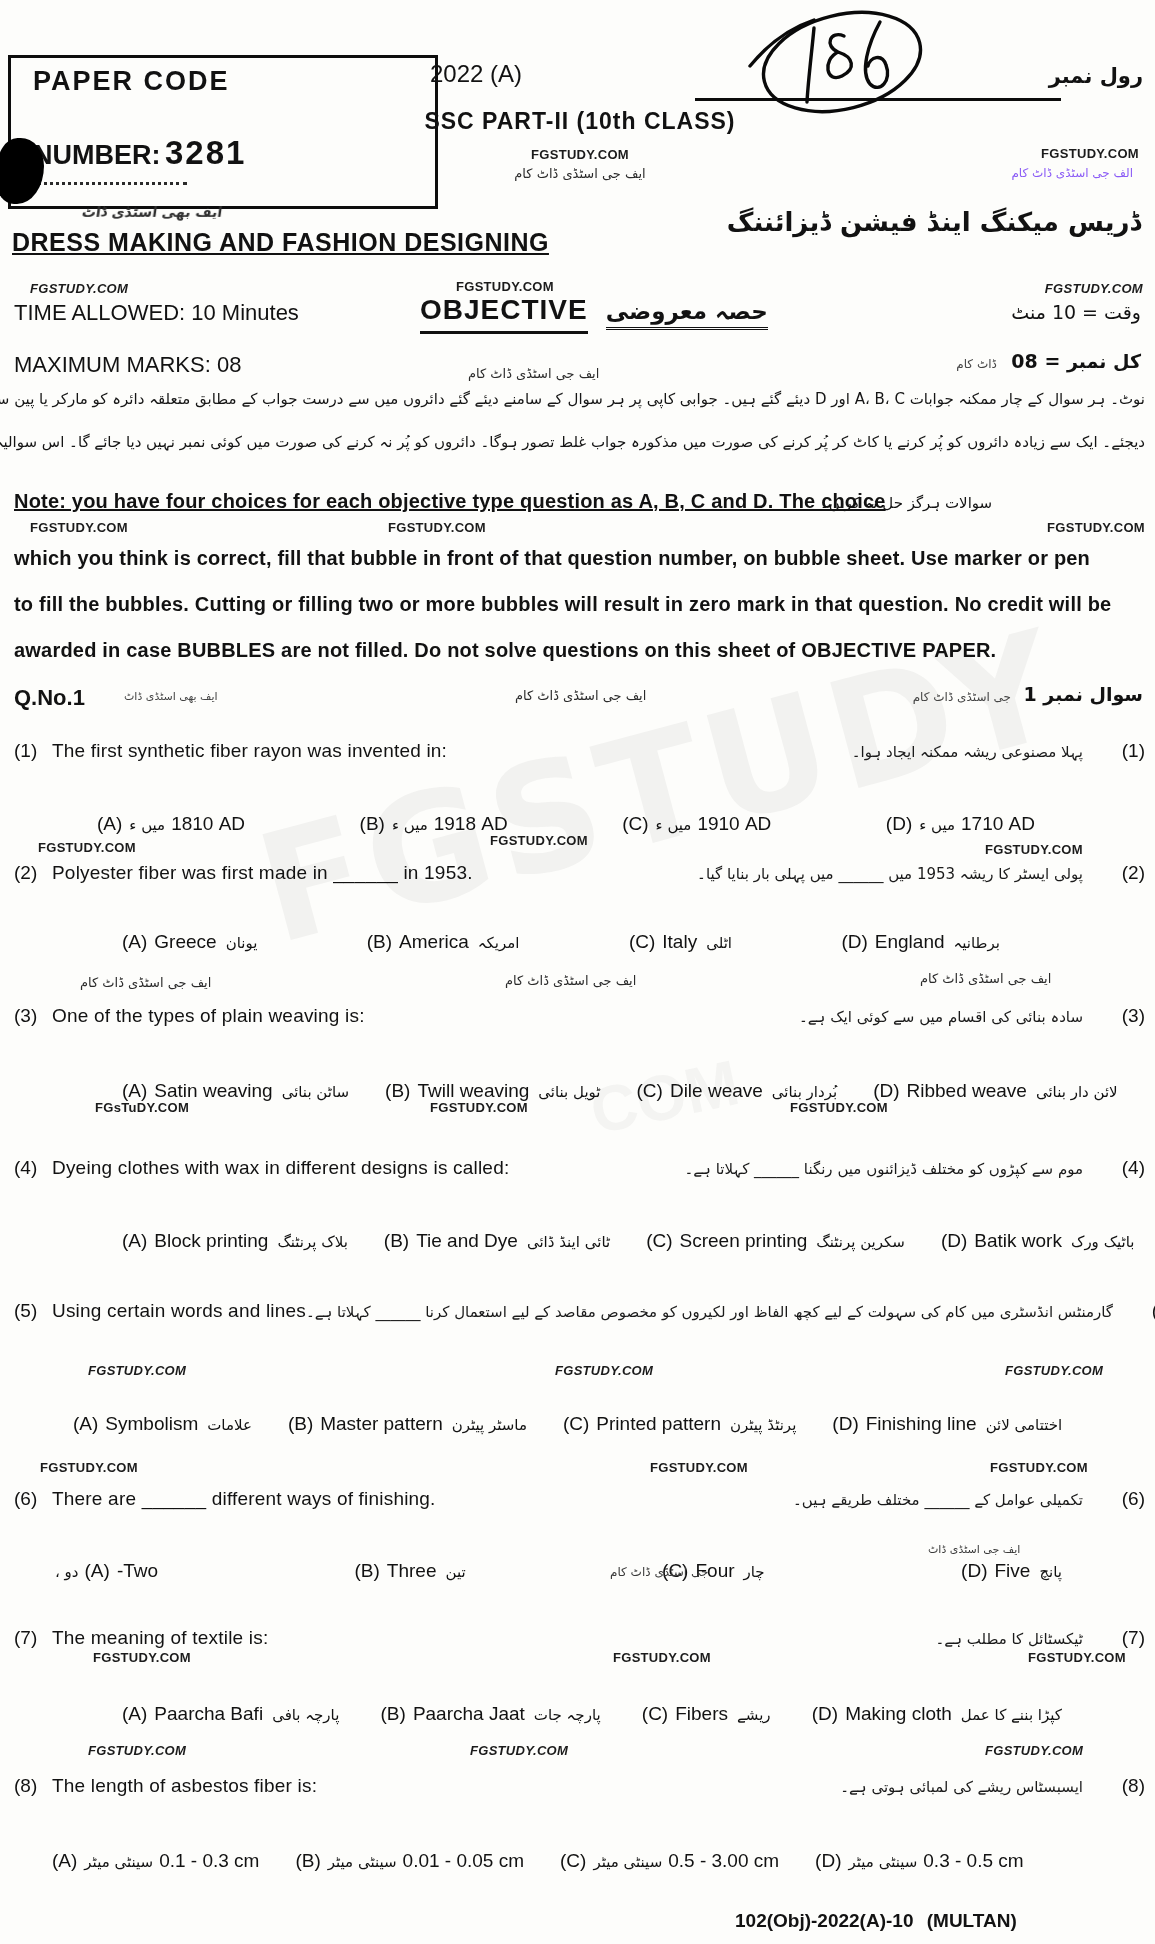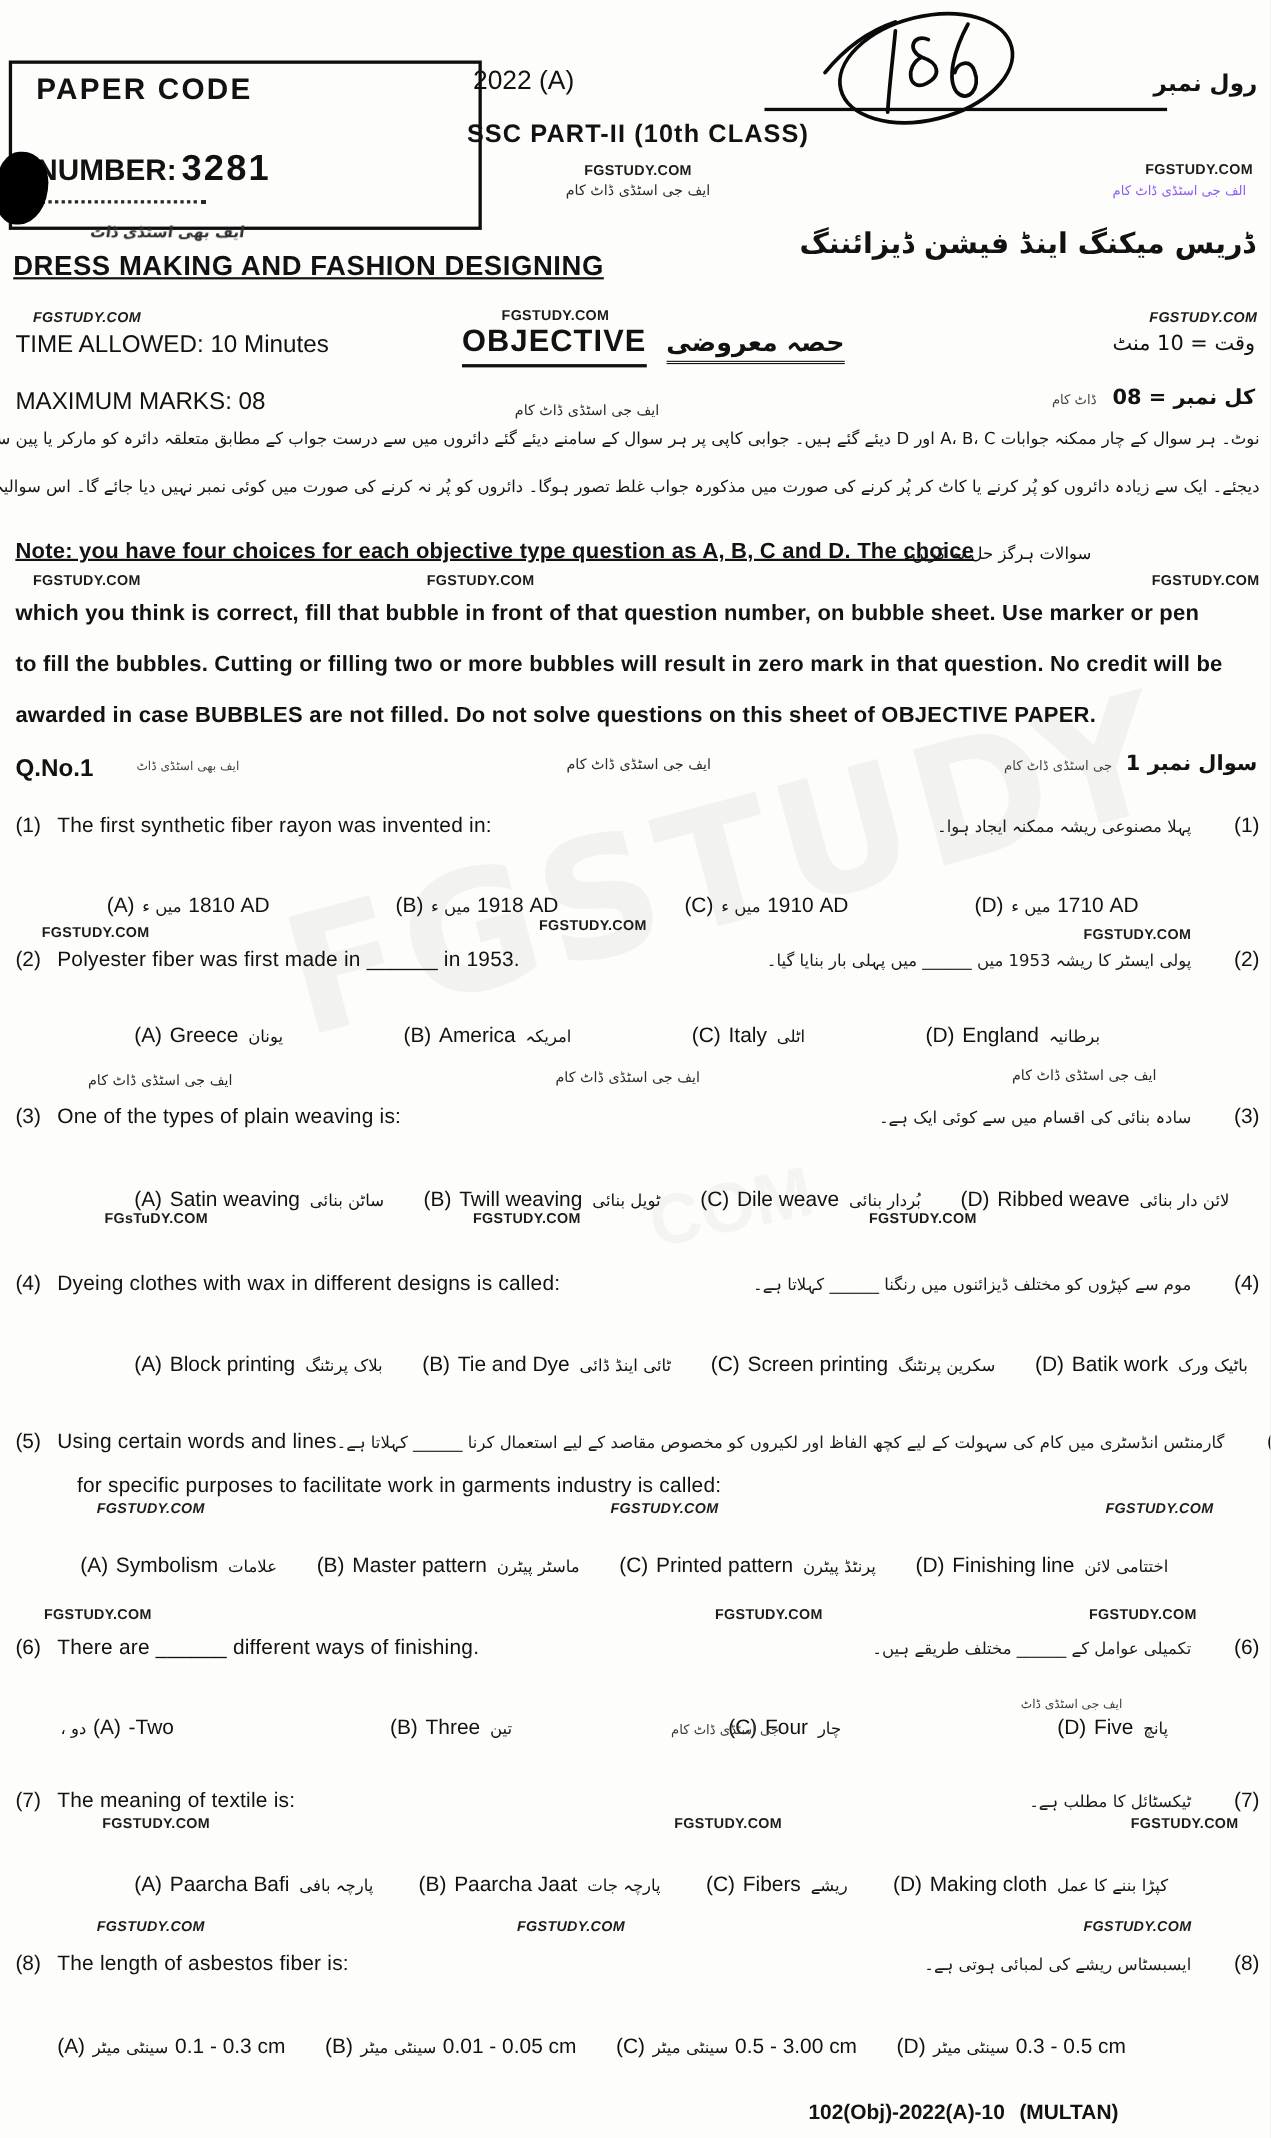--- a/index.html
+++ b/index.html
@@ -177,21 +177,20 @@
     <span class="opt"><span class="olet">(D)</span><span class="oen">Batik work</span><span class="opost ur" dir="rtl">باٹیک ورک</span></span>
   </div>
 
   <div class="abs qrow" style="top:1300px;">
     <span class="qn">(5)</span>
     <span class="qen">Using certain words and lines</span>
     <span class="sp"></span>
     <span class="qur ur" dir="rtl">گارمنٹس انڈسٹری میں کام کی سہولت کے لیے کچھ الفاظ اور لکیروں کو مخصوص مقاصد کے لیے استعمال کرنا ______ کہلاتا ہے۔</span>
     <span class="qnr">(5)</span>
   </div>
-  <div class="abs qen" style="left:70px;top:1340px;">for specific purposes to facilitate work in garments industry is called:</div>
   <div class="abs fg i" style="left:88px;top:1363px;">FGSTUDY.COM</div>
   <div class="abs fg i" style="left:555px;top:1363px;">FGSTUDY.COM</div>
   <div class="abs fg i" style="left:1005px;top:1363px;">FGSTUDY.COM</div>
   <div class="abs optrow" style="top:1413px;left:73px;width:989px;">
     <span class="opt"><span class="olet">(A)</span><span class="oen">Symbolism</span><span class="opost ur" dir="rtl">علامات</span></span>
     <span class="opt"><span class="olet">(B)</span><span class="oen">Master pattern</span><span class="opost ur" dir="rtl">ماسٹر پیٹرن</span></span>
     <span class="opt"><span class="olet">(C)</span><span class="oen">Printed pattern</span><span class="opost ur" dir="rtl">پرنٹڈ پیٹرن</span></span>
     <span class="opt"><span class="olet">(D)</span><span class="oen">Finishing line</span><span class="opost ur" dir="rtl">اختتامی لائن</span></span>
   </div>
   <div class="abs fg" style="left:40px;top:1460px;">FGSTUDY.COM</div>

